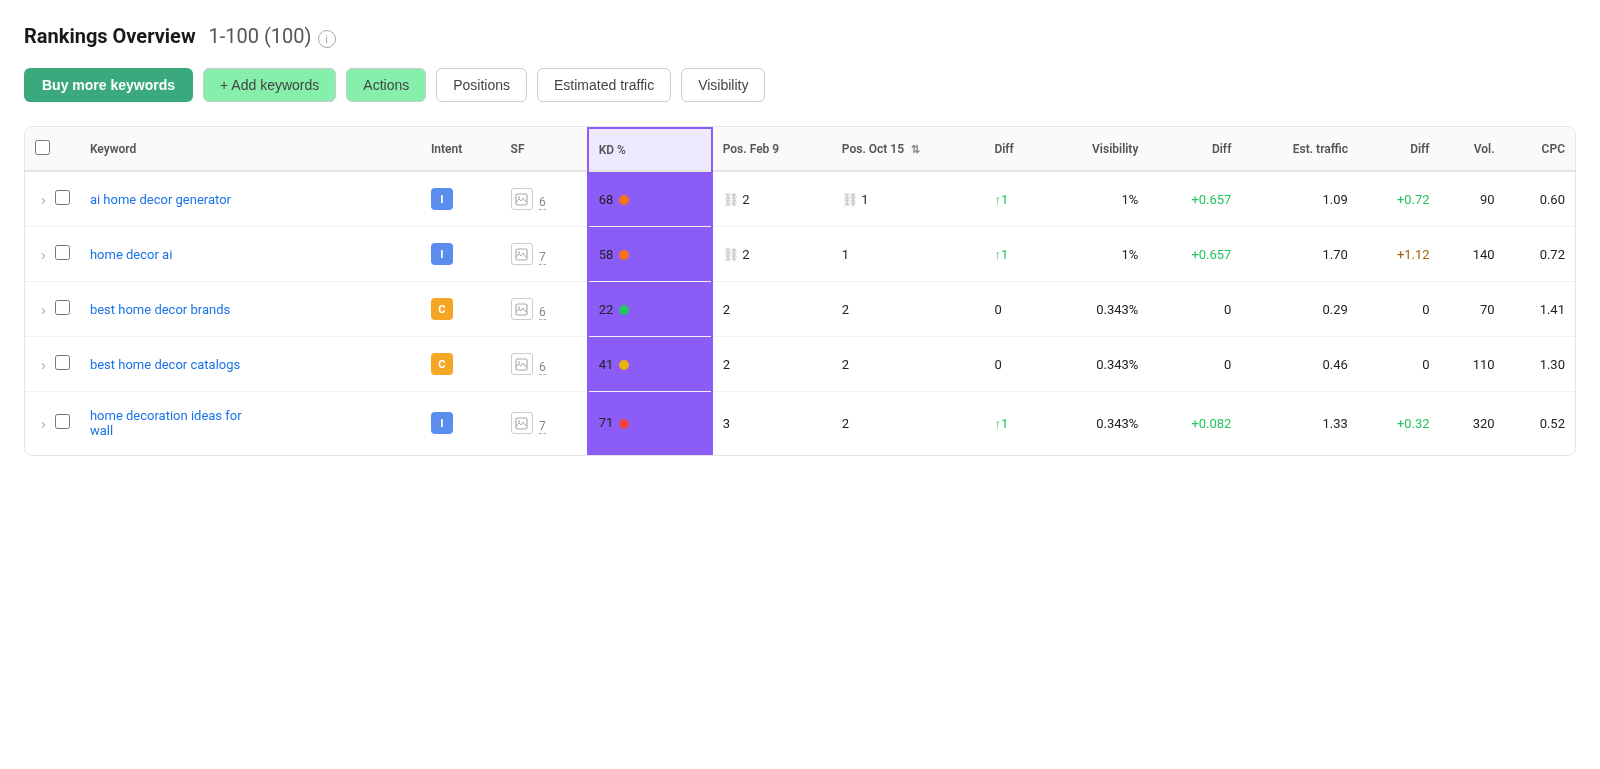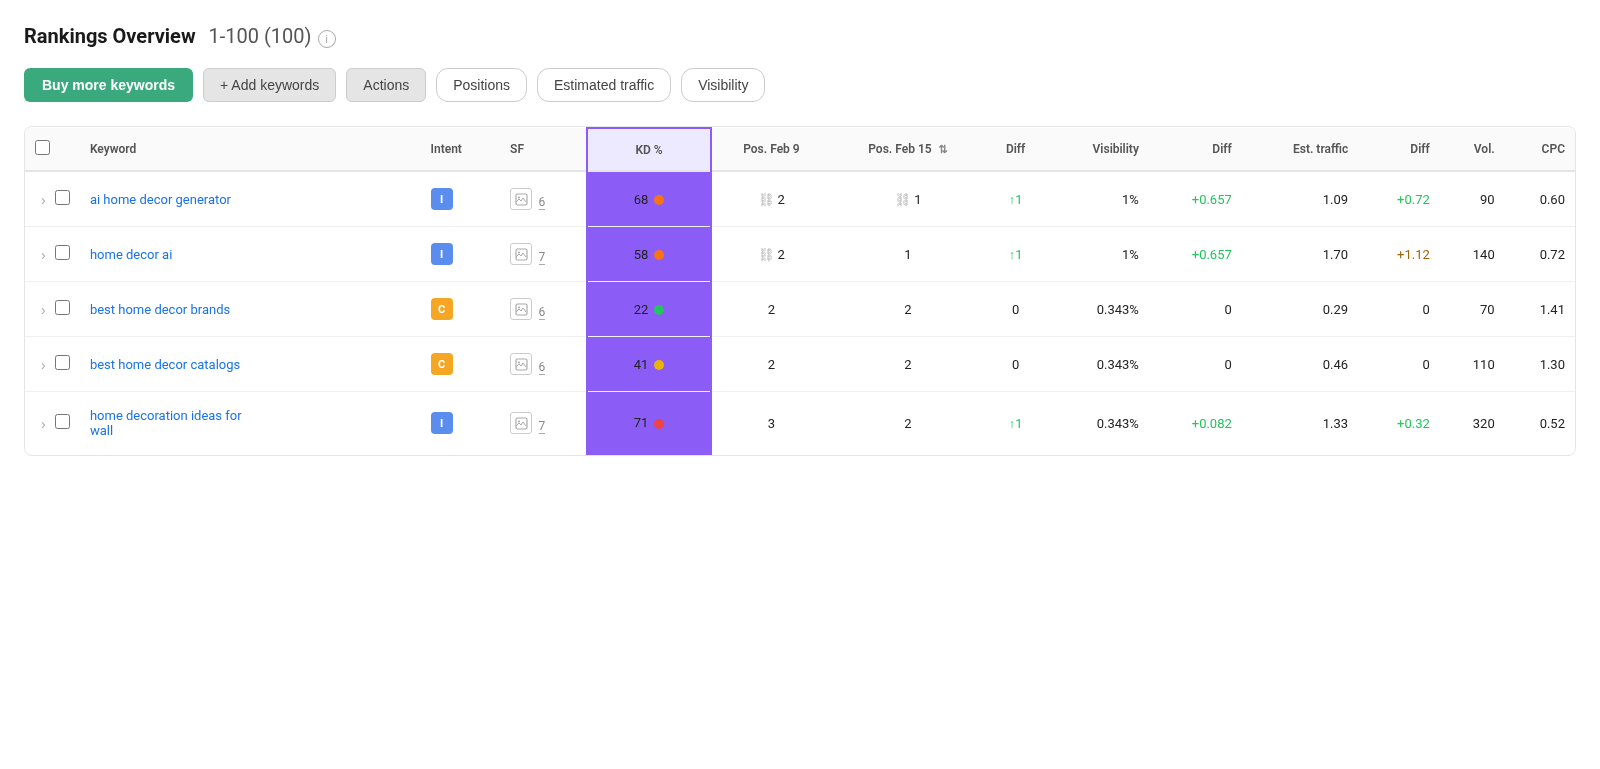--- a/index.html
+++ b/index.html
@@ -42,34 +42,34 @@
       background: #3aaa7e;
       color: #fff;
       border: none;
       border-radius: 6px;
       padding: 9px 18px;
       font-size: 14px;
       font-weight: 600;
       cursor: pointer;
     }
     .btn-secondary {
-      background: #e5e5e5;
+      background: #86efac;
       color: #444;
       border: 1.5px solid #ccc;
       border-radius: 6px;
       padding: 8px 16px;
       font-size: 14px;
       cursor: pointer;
       display: flex; align-items: center; gap: 5px;
     }
     .btn-tab {
       background: #fff;
       color: #444;
       border: 1.5px solid #ccc;
-      border-radius: 12px;
+      border-radius: 6px;
       padding: 8px 16px;
       font-size: 14px;
       cursor: pointer;
     }
     .btn-tab.active {
       border-color: #2a5bd7;
       color: #2a5bd7;
     }
     .table-wrapper {
       overflow-x: auto;
@@ -87,21 +87,21 @@
     }
     th {
       padding: 12px 10px;
       text-align: left;
       font-size: 12px;
       font-weight: 600;
       color: #555;
       white-space: nowrap;
     }
     th.right, td.right { text-align: right; }
-    th.center, td.center { text-align: center; }
+    th.center, td.center { }
     td {
       padding: 16px 10px;
       font-size: 13px;
       color: #222;
       vertical-align: middle;
       white-space: nowrap;
     }
     tbody tr {
       border-bottom: 1px solid #f0f0f0;
     }
@@ -204,21 +204,21 @@
         <th class="checkbox-cell">
           <input type="checkbox" class="checkbox" style="">
         </th>
         <th class="col-keyword">Keyword</th>
         <th>Intent</th>
         <th>SF</th>
         <th class="kd-col col-kd center">KD %</th>
         <th class="center">Pos. Feb 9</th>
         <th class="center">
           <span class="header-sort">
-            <span>Pos. Feb 15</span>
+            <span>Pos. Oct 15</span>
             <span class="filter-icon">⇅</span>
           </span>
         </th>
         <th class="center">Diff</th>
         <th class="right">Visibility</th>
         <th class="right">Diff</th>
         <th class="right">Est. traffic</th>
         <th class="right">Diff</th>
         <th class="right">Vol.</th>
         <th class="right">CPC</th>

